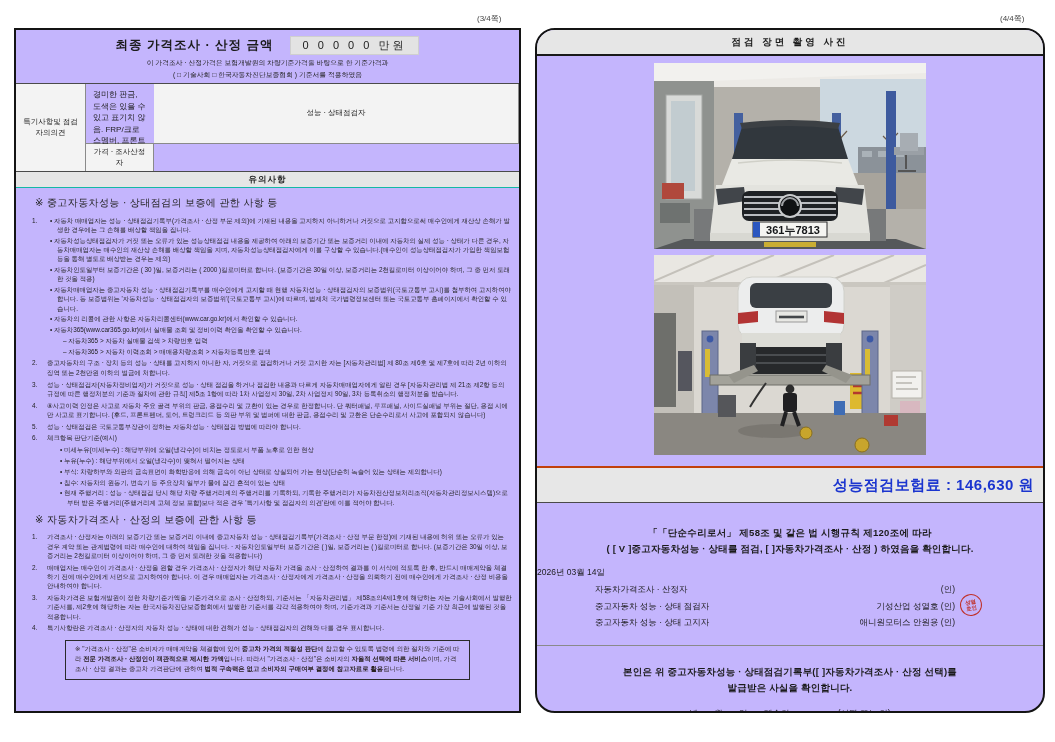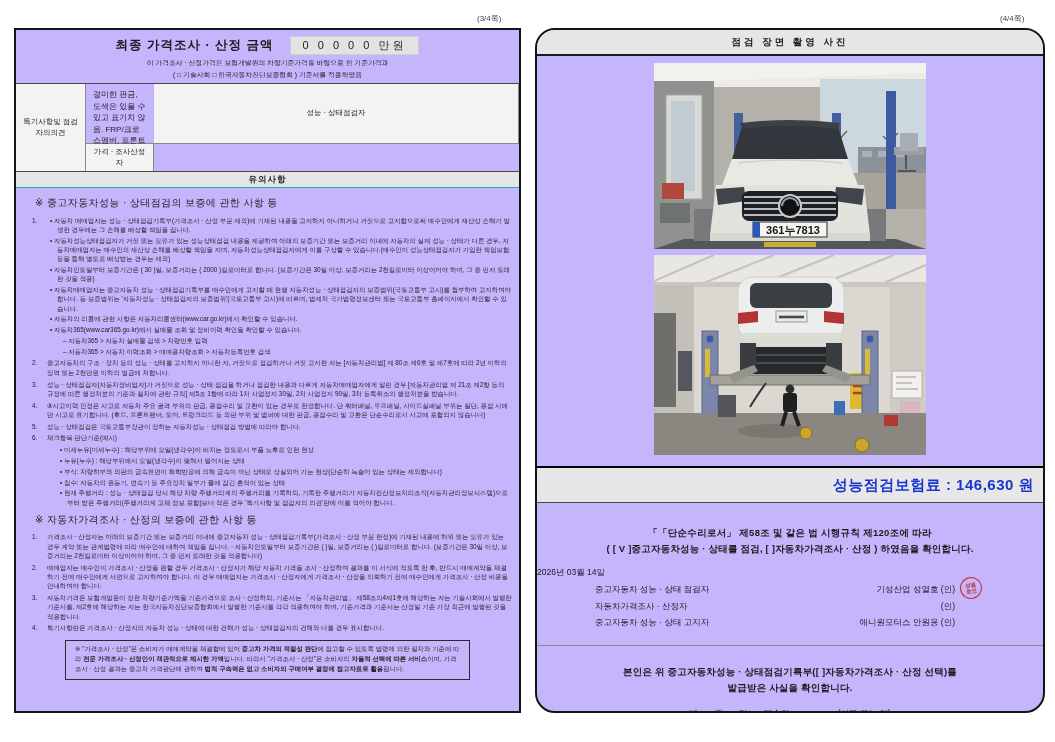--- a/index.html
+++ b/index.html
@@ -36,21 +36,21 @@
   .b6list{padding-left:34px;}
   .b6list .bl{margin-bottom:1.5px;}
 
   .whatbox{margin:7px 42px 0 42px;border:1px solid #2a2a2a;}
   .whatbox-title{width:57%;box-sizing:border-box;border:1px solid #2a2a2a;margin:-1px 0 0 -1px;text-align:center;font-size:9px;font-weight:bold;padding:3px 0;background:#fff;letter-spacing:1px;}
   .whatbox-body{padding:3px 9px 6px;font-size:6.4px;line-height:1.55;color:#2a2222;}
   .whatbox-body .bold{font-weight:bold;}
 
   
   .photo-head{height:24px;line-height:24px;background:#e6e6e6;border-bottom:2px solid #1a1a1a;text-align:center;font-size:9.5px;font-weight:bold;letter-spacing:3px;}
-  .photo-area{height:412px;border-bottom:2px solid #000000;display:flex;flex-direction:column;align-items:center;padding-top:7px;gap:6px;box-sizing:border-box;}
+  .photo-area{height:412px;border-bottom:2px solid #c2410c;display:flex;flex-direction:column;align-items:center;padding-top:7px;gap:6px;box-sizing:border-box;}
   .photo-frame{width:272px;display:block;}
 
   .sign-band{height:34px;background:#e7e7e7;border-bottom:1px solid #4a4a4a;position:relative;}
   .sign-label{position:absolute;left:60px;width:250px;text-align:center;line-height:34px;font-size:9.5px;font-weight:bold;letter-spacing:2px;}
   .fee{position:absolute;right:9px;line-height:34px;font-size:15px;font-weight:bold;letter-spacing:.5px;text-align:center;}
 
   .confirm{text-align:center;padding-top:24px;font-size:9.5px;}
   .confirm .c1{font-weight:bold;margin-bottom:3px;letter-spacing:.3px;}
   .confirm .c2{font-weight:bold;letter-spacing:.2px;}
   .date-line{text-align:left;font-size:8.5px;margin-top:11px;}
@@ -267,29 +267,29 @@
     </div>
 
     <div class="confirm">
       <div class="c1">「「단순수리로서」 제58조 및 같은 법 시행규칙 제120조에 따라</div>
       <div class="c2">( [ V ]중고자동차성능 · 상태를 점검, [  ]자동차가격조사 · 산정 ) 하였음을 확인합니다.</div>
     </div>
     <div class="date-line">2026년 03월 14일</div>
 
     <div class="signers">
       <div class="signer-row">
+        <span>자동차가격조사 · 산정자</span>
+        <span>(인)</span>
+      </div>
+      <div class="signer-row">
         <span>중고자동차 성능 · 상태 점검자</span>
         <span style="position:relative">기성산업 성열호 (인)</span>
         <span class="stamp">
             <span class="stamp-inner">성열호인</span>
           </span>
-      </div>
-      <div class="signer-row">
-        <span>자동차가격조사 · 산정자</span>
-        <span>(인)</span>
       </div>
       <div class="signer-row">
         <span>중고자동차 성능 · 상태 고지자</span>
         <span>애니원모터스 안원용 (인)</span>
       </div>
     </div>
 
     <div class="buyer">
       <div class="b1">본인은 위 중고자동차성능 · 상태점검기록부([  ]자동차가격조사 · 산정 선택)를</div>
       <div class="b2">발급받은 사실을 확인합니다.</div>

